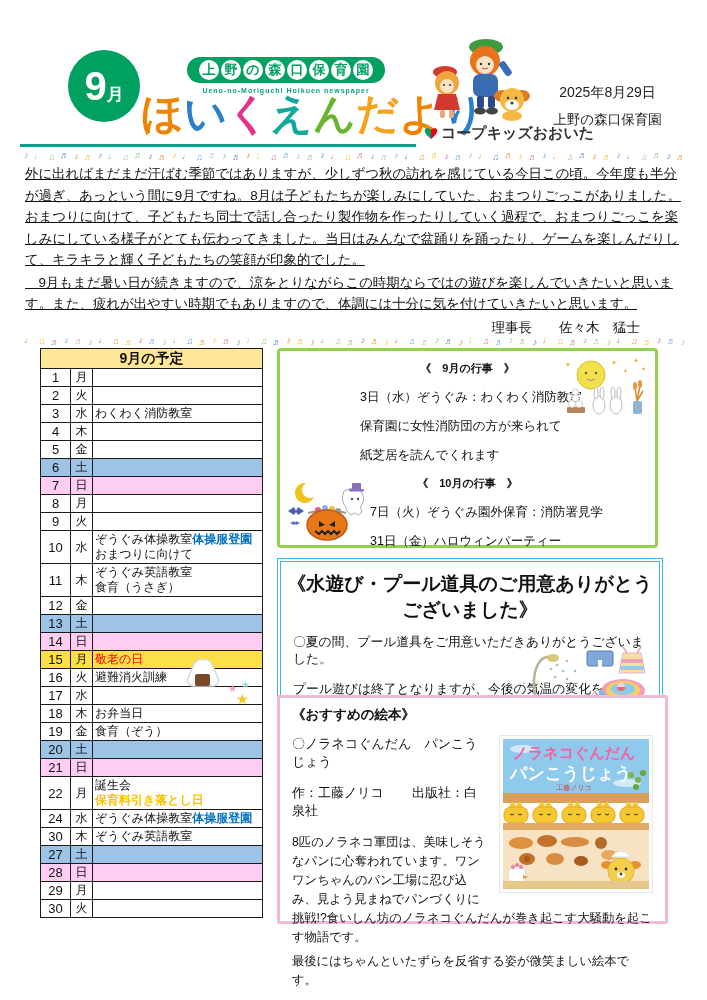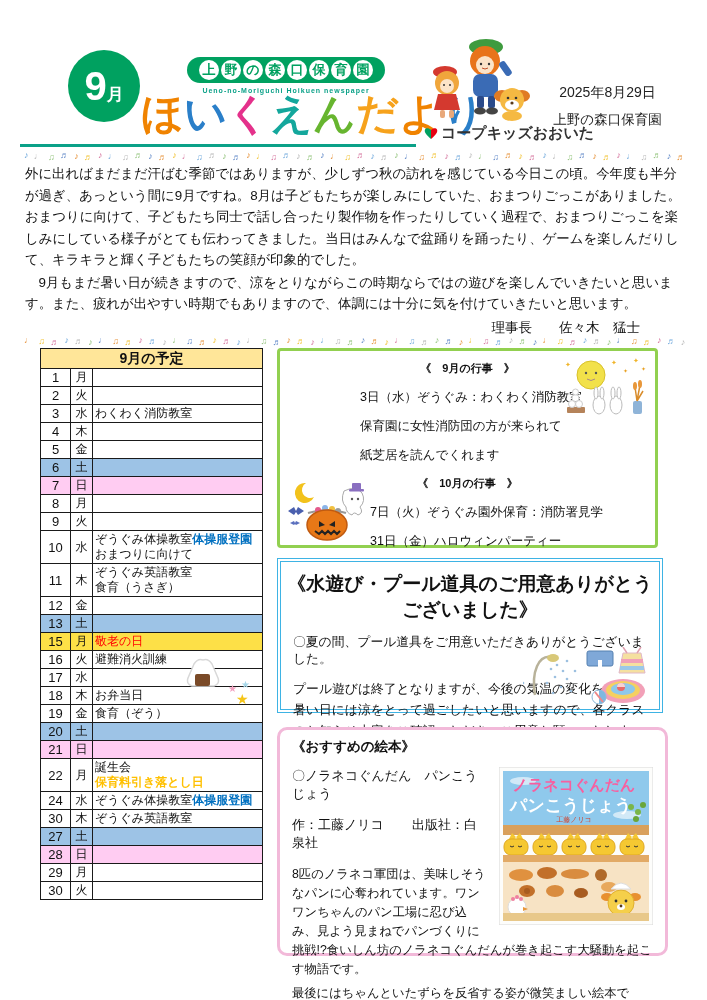--- a/index.html
+++ b/index.html
@@ -32,21 +32,21 @@
   .coop-logo{position:absolute;left:424px;top:124px;display:flex;align-items:center;gap:3px;}
   .coop-text{font-size:15px;font-weight:bold;color:#333;}
 
   .notes-row{position:absolute;left:24px;width:662px;height:15px;display:flex;
     justify-content:space-between;align-items:center;font-size:9px;overflow:hidden;}
   #notes1{top:148px;} #notes2{top:333px;}
   .notes-row span{display:inline-block;}
 
   
   .intro{position:absolute;left:25px;top:163px;width:660px;font-size:13.4px;line-height:21.5px;color:#111;}
-  .intro p{margin:0;}
+  .intro p{margin:0;text-decoration:underline;}
   .intro p+p{margin-top:1px;}
   .signature{text-align:right;padding-right:45px;margin-top:2px;font-size:13.5px;}
 
   
   .sched{position:absolute;left:40px;top:348px;width:223px;border-collapse:collapse;
     table-layout:fixed;background:#fff;}
   .sched th,.sched td{border:1px solid #1a1a1a;padding:0 2px;overflow:hidden;white-space:nowrap;}
   .sched thead th{background:#ffe699;font-size:14px;font-weight:bold;height:19px;text-align:center;}
   .sched tbody tr{height:17px;}
   .sched tbody tr.dbl{height:33px;}
@@ -59,21 +59,21 @@
   tr.holiday .ce{color:#ff0000;}
   .evline{line-height:15px;}
   .ublue{color:#0070c0;font-weight:bold;}
   .yfee{color:#ffc000;font-weight:bold;}
   .onigiri-svg{position:absolute;left:186px;top:656px;z-index:5;}
 
   
   .box{position:absolute;box-sizing:border-box;background:#fff;}
   .events{left:277px;top:348px;width:381px;height:200px;border:3px solid #92d050;border-radius:4px;}
   .pool{left:277px;top:558px;width:386px;height:155px;border:4px double #3eb3e4;}
-  .book{left:277px;top:727px;width:391px;height:229px;border:3px solid #f2b9d9;border-radius:10px;}
+  .book{left:277px;top:695px;width:391px;height:229px;border:3px solid #f2b9d9;border-radius:2px;}
 
   .ebtitle{text-align:center;font-weight:bold;font-size:11px;margin:10px 0 13px;}
   .eline{font-size:12.5px;margin:0 0 12px 80px;}
   .eline.oct{margin-left:90px;}
   .tsukimi-svg{position:absolute;right:6px;top:4px;}
   .halloween-svg{position:absolute;left:4px;bottom:2px;}
 
   .pbtitle{text-align:center;font-weight:bold;font-size:19px;margin:9px 6px 11px;}
   .pline{font-size:12.8px;margin:0 12px 10px;}
   .ppara{font-size:12.8px;line-height:21px;margin:0 14px 0 12px;}
@@ -346,20 +346,25 @@
         </td>
       </tr>
     <tr>
         <td class="cn">12</td>
         <td class="cd">金</td>
         <td class="ce"><span></span></td>
       </tr>
     <tr class="sat">
         <td class="cn">13</td>
         <td class="cd">土</td>
+        <td class="ce"><span></span></td>
+      </tr>
+    <tr class="sun">
+        <td class="cn">14</td>
+        <td class="cd">日</td>
         <td class="ce"><span></span></td>
       </tr>
     <tr class="holiday">
         <td class="cn">15</td>
         <td class="cd">月</td>
         <td class="ce"><span>敬老の日</span></td>
       </tr>
     <tr>
         <td class="cn">16</td>
         <td class="cd">火</td>

